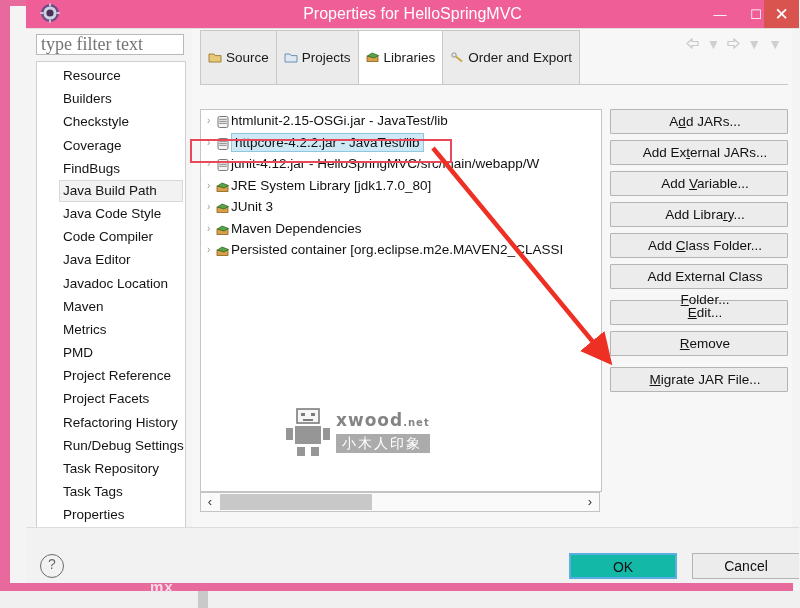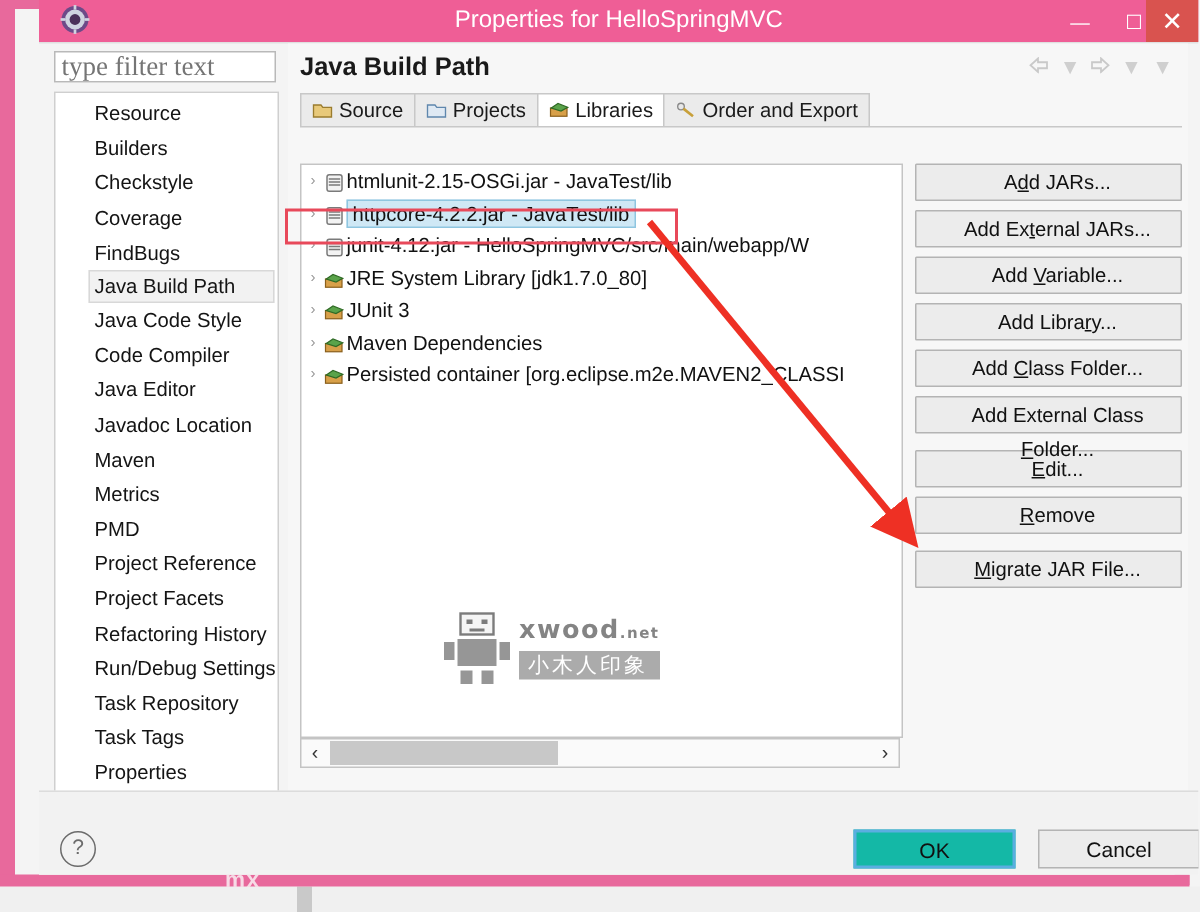--- a/index.html
+++ b/index.html
@@ -147,21 +147,21 @@
   #tabs {
     position: absolute; left: 8px; top: 34px;
     height: 22px;
     display: flex; align-items: flex-end;
     border-bottom: 1px solid #c8c8c8;
     width: 588px; box-sizing: border-box;
   }
   .tab {
     display: flex; align-items: center; gap: 4px;
     height: 21px;
-    padding: 0 7px;
+    padding: 16px 7px;
     font-size: 13.5px; color: #1a1a1a;
     border: 1px solid #c8c8c8;
     border-bottom: none;
     background: #ebebeb;
     margin-right: -1px;
     white-space: nowrap;
   }
   .tab.active { background: #ffffff; }
   .tab-ico { width: 14px; height: 13px; display: inline-block; position: relative; }
 
@@ -268,21 +268,21 @@
     font-family: "Liberation Sans", sans-serif;
     font-size: 14px; color: #111;
     text-align: center; line-height: 24px;
     box-sizing: border-box;
   }
   #btn-ok { left: 543px; border: 2px solid #5aaee0; background: #14b8a6; }
   #btn-cancel { left: 666px; }
 
   
   #watermark {
-    position: absolute; left: 268px; top: 372px;
+    position: absolute; left: 258px; top: 372px;
     width: 166px; height: 62px;
     opacity: 0.72;
     display: flex; align-items: center; gap: 4px;
   }
   #wm-robot { width: 48px; height: 52px; position: relative; }
   #wm-text { display: flex; flex-direction: column; }
   #wm-brand {
     font-family: "DejaVu Sans", sans-serif;
     font-size: 17px; font-weight: bold; letter-spacing: 1px;
     color: #555; line-height: 18px;

